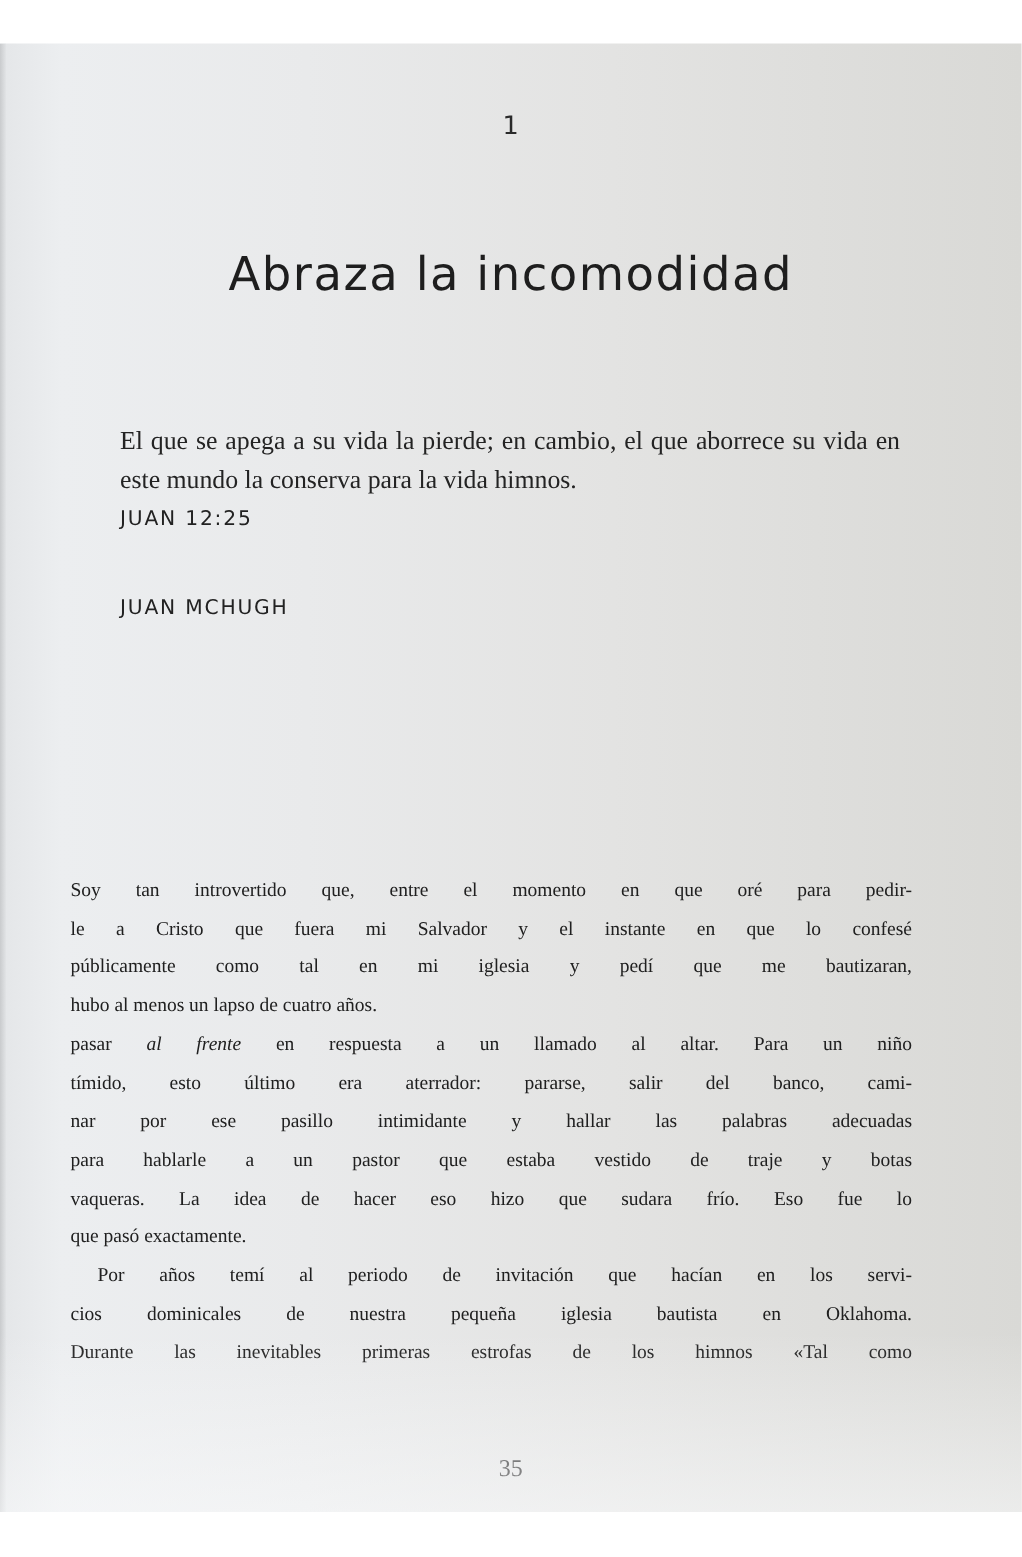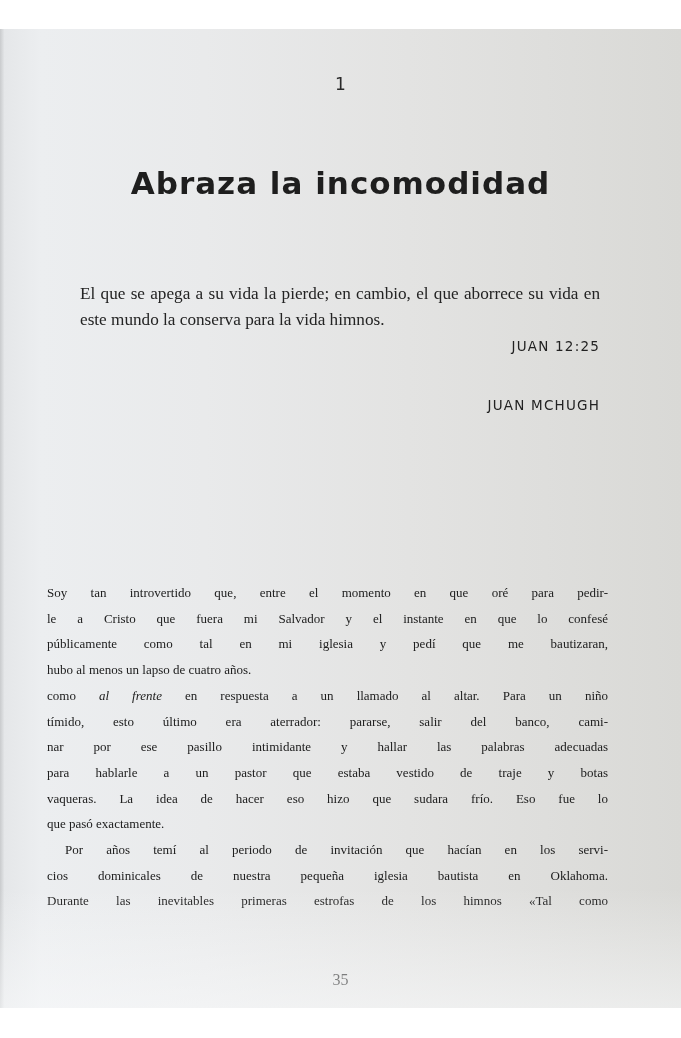--- a/index.html
+++ b/index.html
@@ -48,39 +48,39 @@
       color: #2a2a2a;
     }
     .chapter-title {
       position: absolute;
       top: 136px;
       left: 0;
       width: 681px;
       text-align: center;
       font-family: "DejaVu Sans", sans-serif;
       font-size: 31px;
-      font-weight: 700;
+      font-weight: 400;
       letter-spacing: 1px;
       color: #1e1e1e;
     }
     .epigraph {
       position: absolute;
       left: 80px;
       width: 520px;
       font-family: "Liberation Serif", serif;
       font-size: 17.2px;
       line-height: 25.6px;
       color: #232323;
       text-align: justify;
     }
     .epigraph p {
       margin: 0;
     }
     .epigraph .attribution {
-      text-align: right;
+      text-align: left;
       font-family: "DejaVu Sans", sans-serif;
       font-size: 13.5px;
       letter-spacing: 1.2px;
       font-weight: 500;
       color: #222;
       margin-top: 2px;
     }
     .epi-1 { top: 252px; }
     .epi-2 { top: 362px; }
     .body-text {
@@ -133,21 +133,21 @@
 
   <div class="epigraph epi-2">
     <p class="attribution">JUAN MCHUGH</p>
   </div>
 
   <div class="body-text">
     <span class="line">Soy tan introvertido que, entre el momento en que oré para pedir-</span>
     <span class="line">le a Cristo que fuera mi Salvador y el instante en que lo confesé</span>
     <span class="line">públicamente como tal en mi iglesia y pedí que me bautizaran,</span>
     <span class="line last">hubo al menos un lapso de cuatro años.</span>
-    <span class="line"><span>como </span><span class="em">al frente</span><span> en respuesta a un llamado al altar. Para un niño</span></span>
+    <span class="line"><span>pasar </span><span class="em">al frente</span><span> en respuesta a un llamado al altar. Para un niño</span></span>
     <span class="line">tímido, esto último era aterrador: pararse, salir del banco, cami-</span>
     <span class="line">nar por ese pasillo intimidante y hallar las palabras adecuadas</span>
     <span class="line">para hablarle a un pastor que estaba vestido de traje y botas</span>
     <span class="line">vaqueras. La idea de hacer eso hizo que sudara frío. Eso fue lo</span>
     <span class="line last">que pasó exactamente.</span>
     <span class="line indent">Por años temí al periodo de invitación que hacían en los servi-</span>
     <span class="line">cios dominicales de nuestra pequeña iglesia bautista en Oklahoma.</span>
     <span class="line">Durante las inevitables primeras estrofas de los himnos «Tal como</span>
   </div>
 

